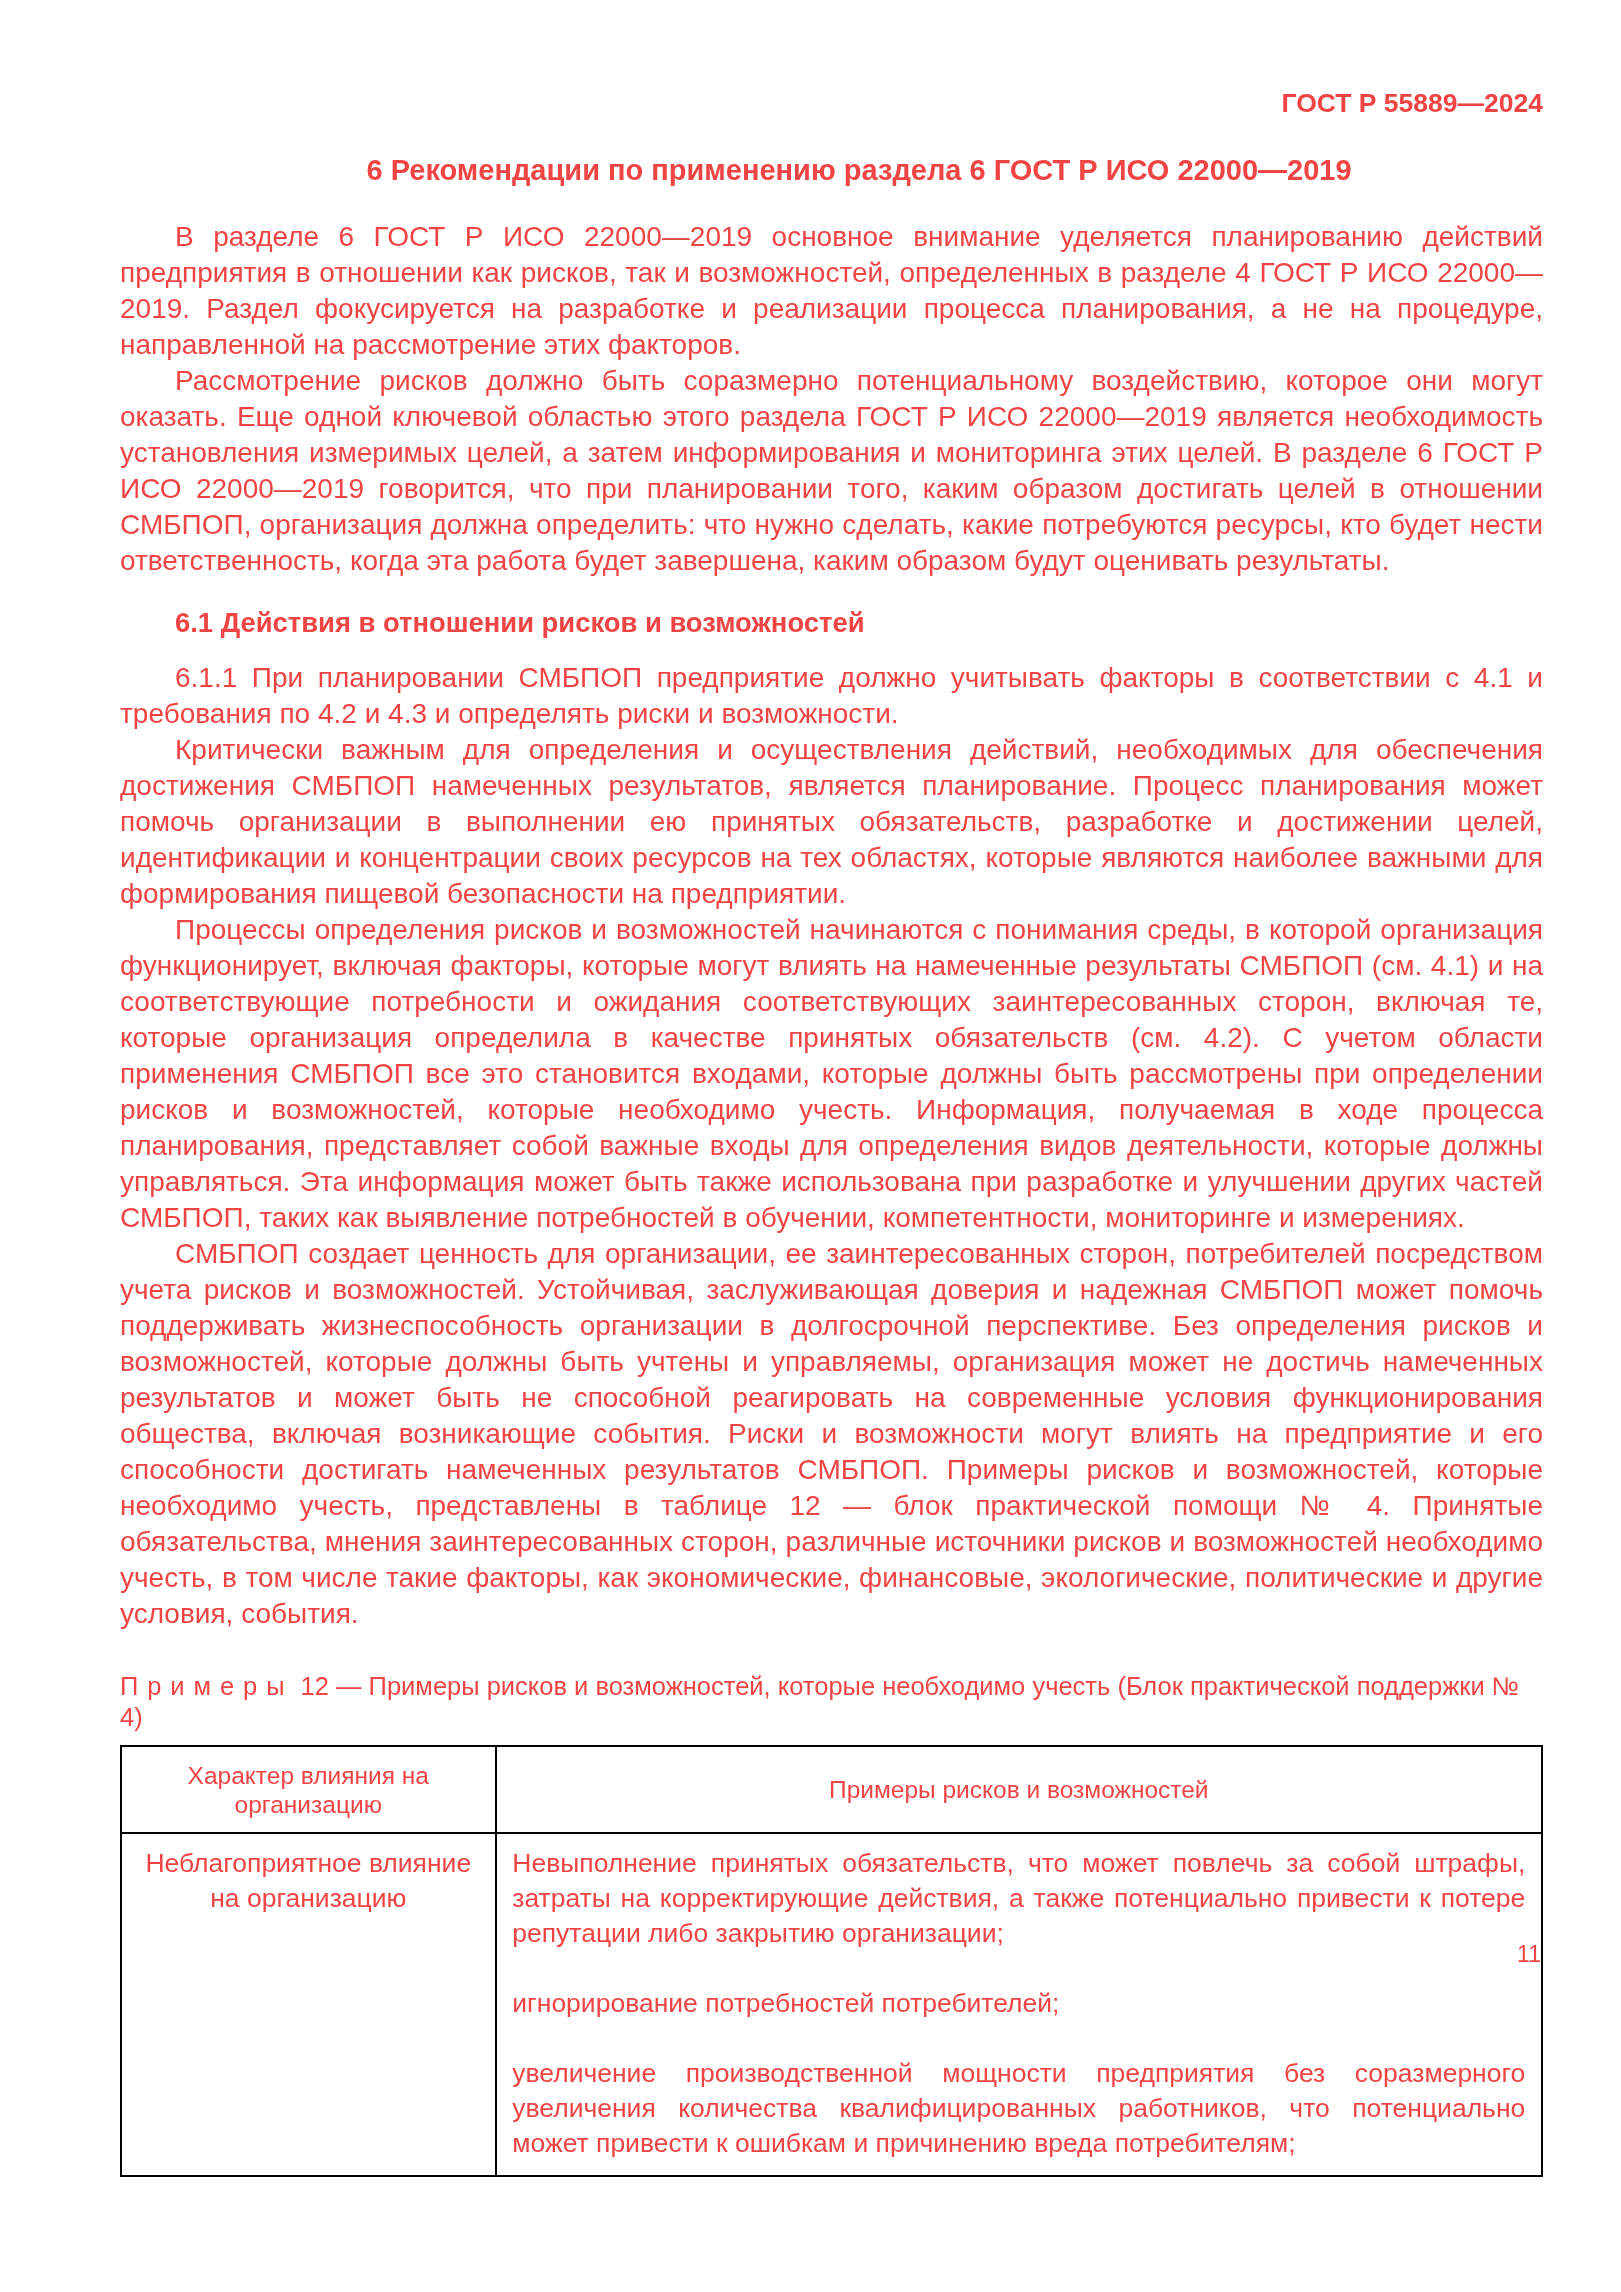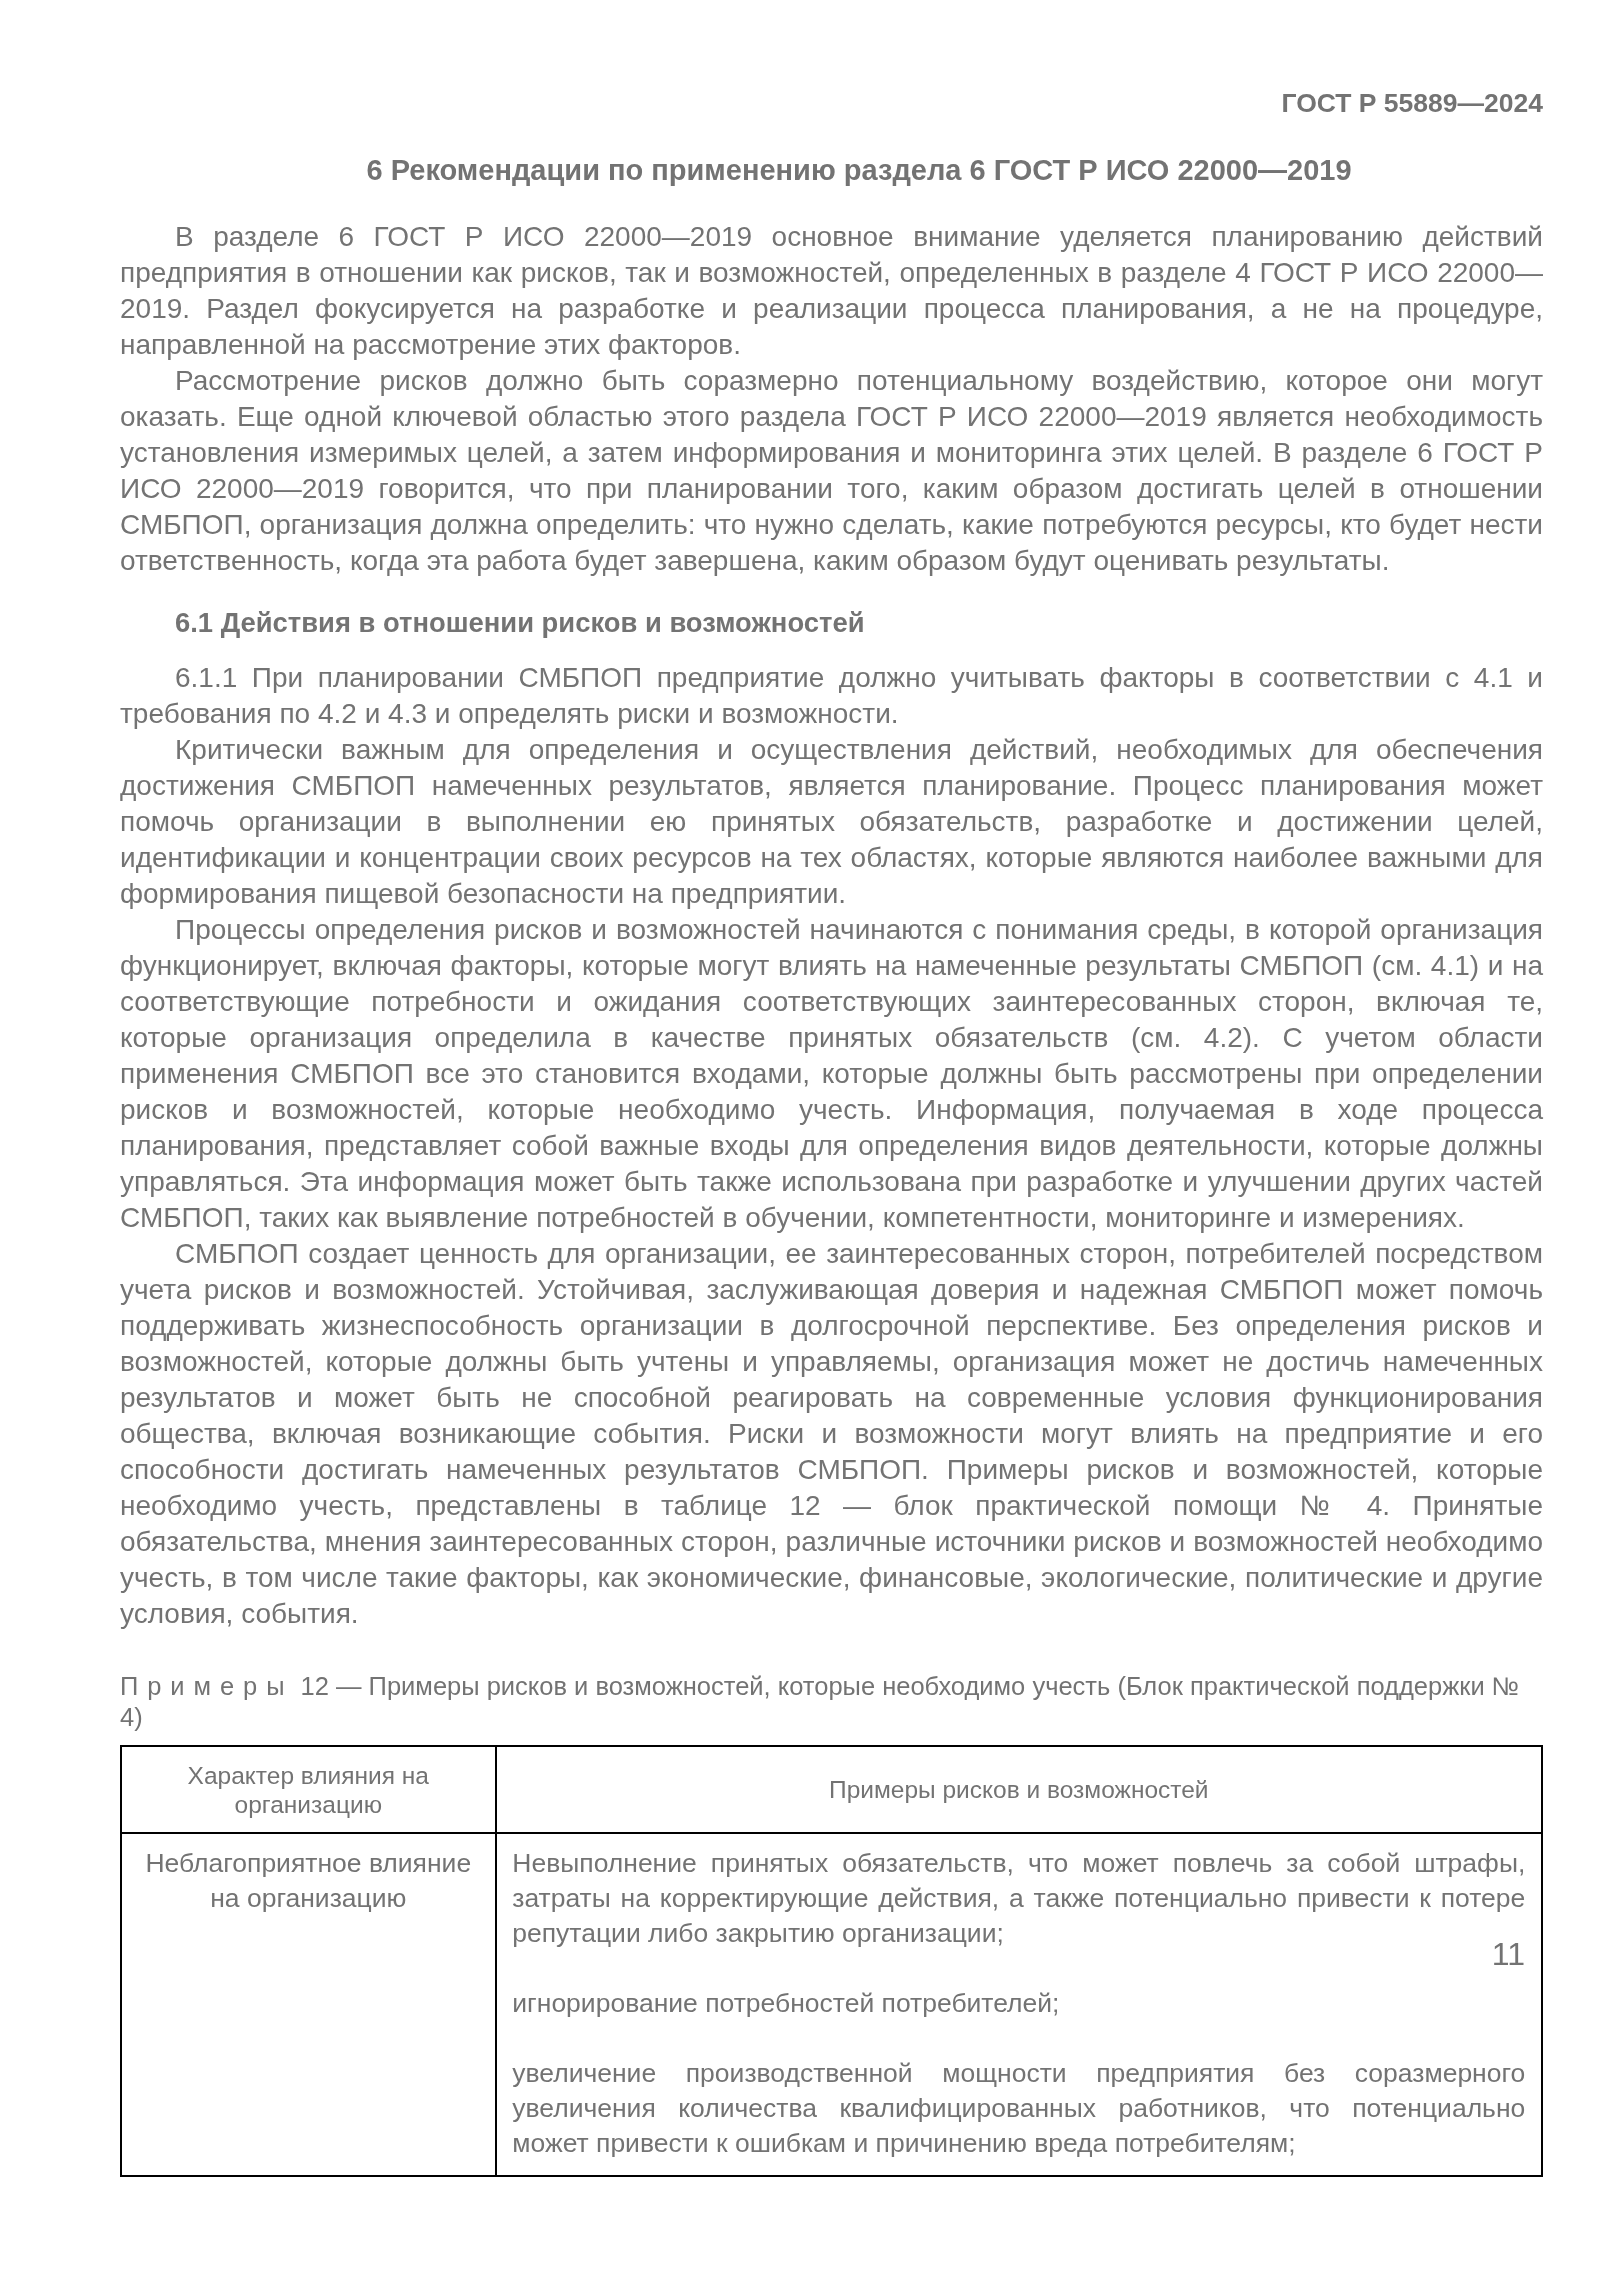--- a/index.html
+++ b/index.html
@@ -6,21 +6,21 @@
     margin: 0;
     padding: 0;
     background: #ffffff;
   }
   .page {
     position: relative;
     width: 1621px;
     height: 2293px;
     margin: 0 auto;
     background: #ffffff;
-    color: #737373;
+    color: #ef4444;
     font-family: "Liberation Sans", sans-serif;
     box-sizing: border-box;
     padding: 88px 78px 0 120px;
     overflow: hidden;
   }
   .running-header {
     text-align: right;
     font-weight: bold;
     font-size: 26.5px;
     line-height: 31px;
@@ -87,23 +87,23 @@
   }
   td.examples-cell p {
     margin: 0 0 35px 0;
     text-align: justify;
   }
   td.examples-cell p:last-child {
     margin-bottom: 0;
   }
   .page-number {
     position: absolute;
-    right: 96px;
+    right: 80px;
     bottom: 323px;
-    font-size: 32px;
+    font-size: 23px;
     line-height: 31px;
   }
 </style>
 </head>
 <body>
 
 <div class="page">
 
   <div class="running-header">ГОСТ Р 55889—2024</div>
 

